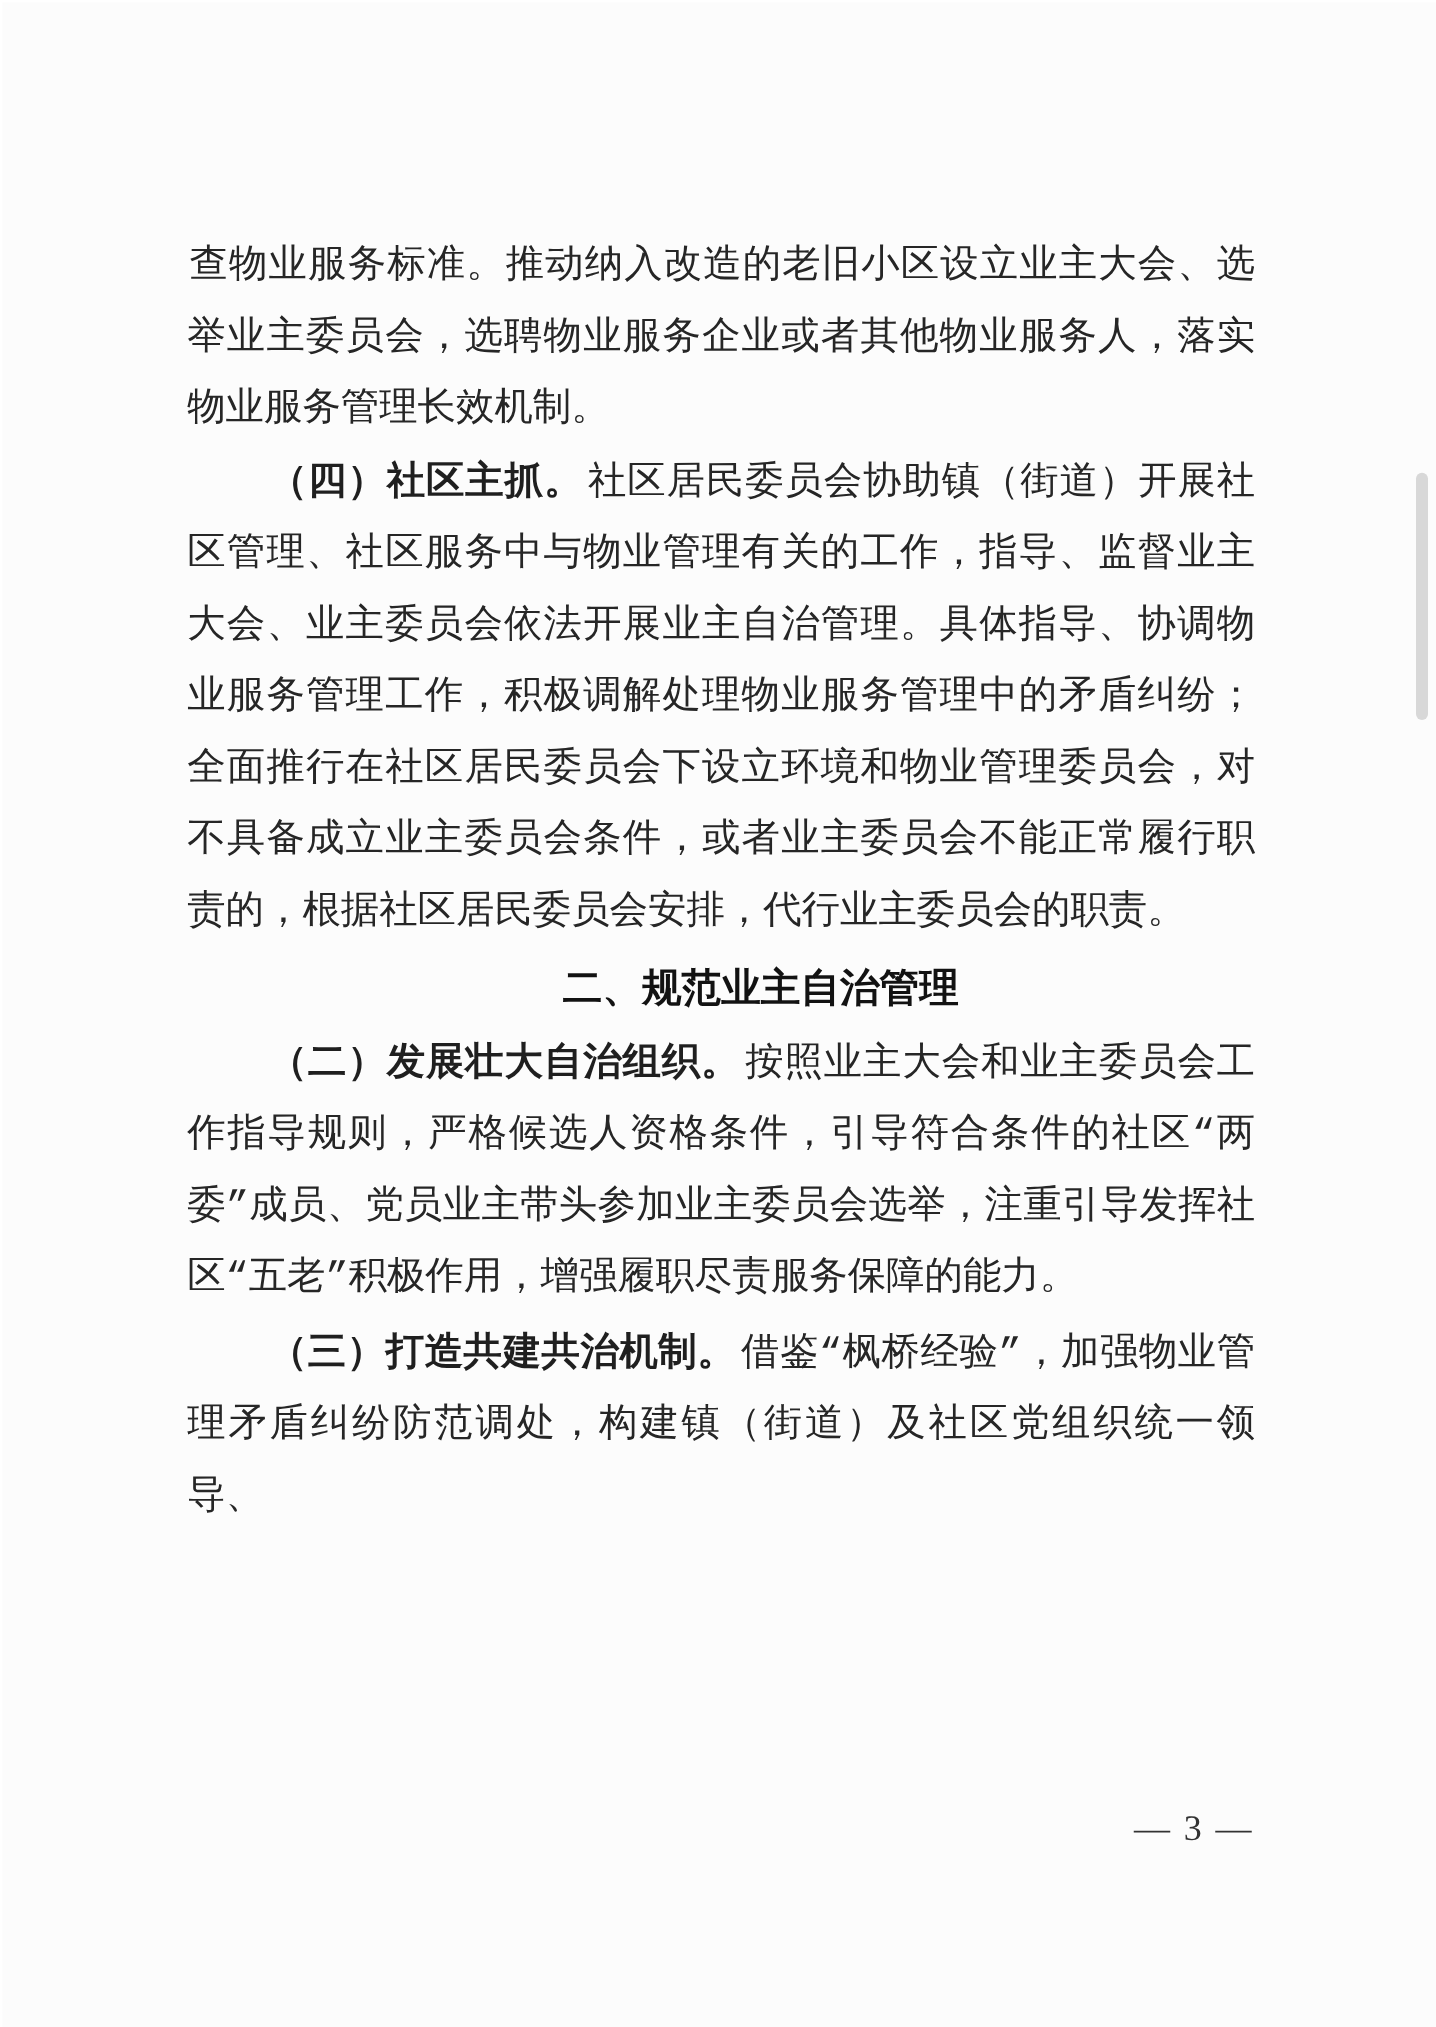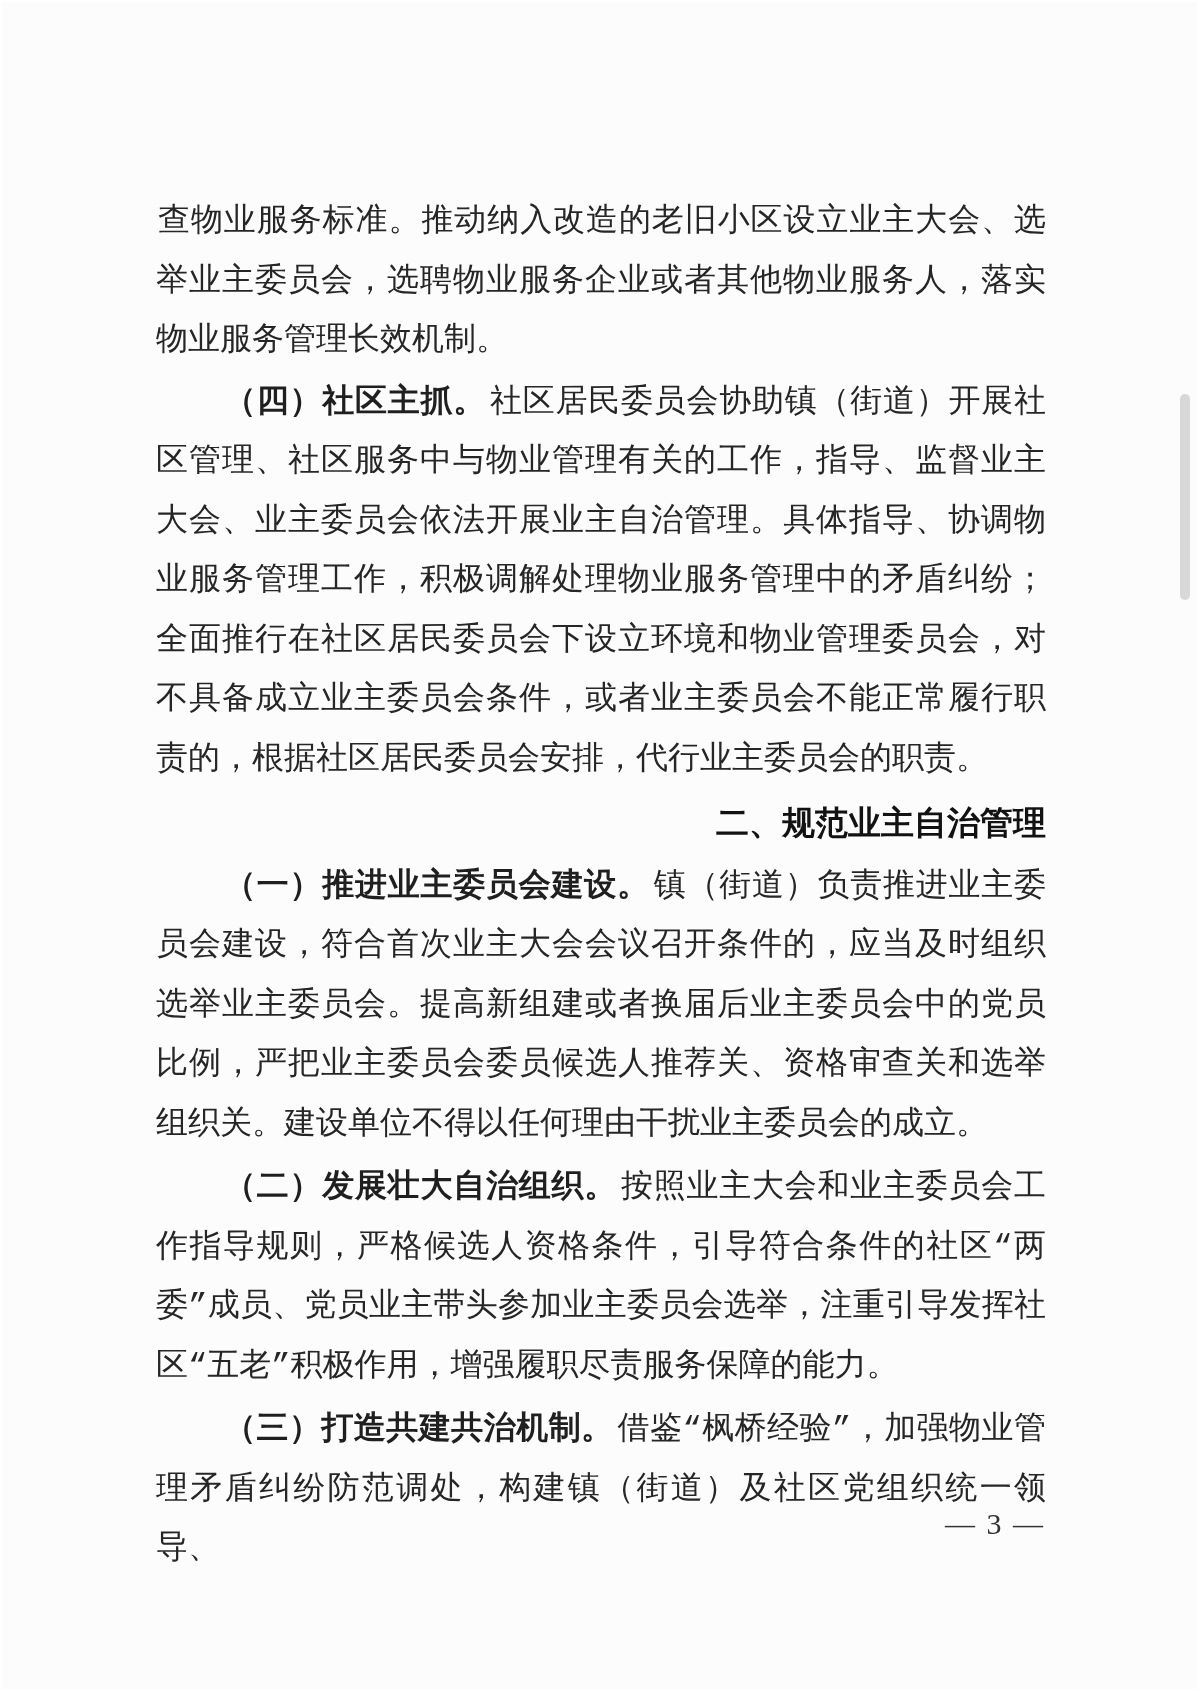--- a/index.html
+++ b/index.html
@@ -35,21 +35,21 @@
     font-weight: 600;
     color: #1f1f1f;
   }
   .heading {
     font-family: "Liberation Sans", "DejaVu Sans", sans-serif;
     font-weight: 700;
     font-size: 33px;
     line-height: 59.5px;
     color: #121212;
     text-indent: 66px;
-    text-align: right;
+    text-align: center;
   }
   .page-number {
     position: absolute;
     top: 1500px;
     right: 152px;
     font-size: 30px;
     line-height: 40px;
     color: #333333;
     font-family: "Liberation Serif", "DejaVu Serif", serif;
     letter-spacing: 2px;
@@ -70,21 +70,20 @@
 <div class="page">
 
   <div class="doc">
 
     <p class="para"><span>查物业服务标准。推动纳入改造的老旧小区设立业主大会、选举业主委员会，选聘物业服务企业或者其他物业服务人，落实物业服务管理长效机制。</span></p>
 
     <p class="para indent"><span class="lead">（四）社区主抓。</span><span>社区居民委员会协助镇（街道）开展社区管理、社区服务中与物业管理有关的工作，指导、监督业主大会、业主委员会依法开展业主自治管理。具体指导、协调物业服务管理工作，积极调解处理物业服务管理中的矛盾纠纷；全面推行在社区居民委员会下设立环境和物业管理委员会，对不具备成立业主委员会条件，或者业主委员会不能正常履行职责的，根据社区居民委员会安排，代行业主委员会的职责。</span></p>
 
     <h2 class="heading">二、规范业主自治管理</h2>
 
-    <p class="para indent"><span class="lead">（一）推进业主委员会建设。</span><span>镇（街道）负责推进业主委员会建设，符合首次业主大会会议召开条件的，应当及时组织选举业主委员会。提高新组建或者换届后业主委员会中的党员比例，严把业主委员会委员候选人推荐关、资格审查关和选举组织关。建设单位不得以任何理由干扰业主委员会的成立。</span></p>
 
     <p class="para indent"><span class="lead">（二）发展壮大自治组织。</span><span>按照业主大会和业主委员会工作指导规则，严格候选人资格条件，引导符合条件的社区“两委”成员、党员业主带头参加业主委员会选举，注重引导发挥社区“五老”积极作用，增强履职尽责服务保障的能力。</span></p>
 
     <p class="para indent"><span class="lead">（三）打造共建共治机制。</span><span>借鉴“枫桥经验”，加强物业管理矛盾纠纷防范调处，构建镇（街道）及社区党组织统一领导、</span></p>
 
   </div>
 
   <div class="page-number">— 3 —</div>
 
   <div class="scrollbar-thumb"></div>

